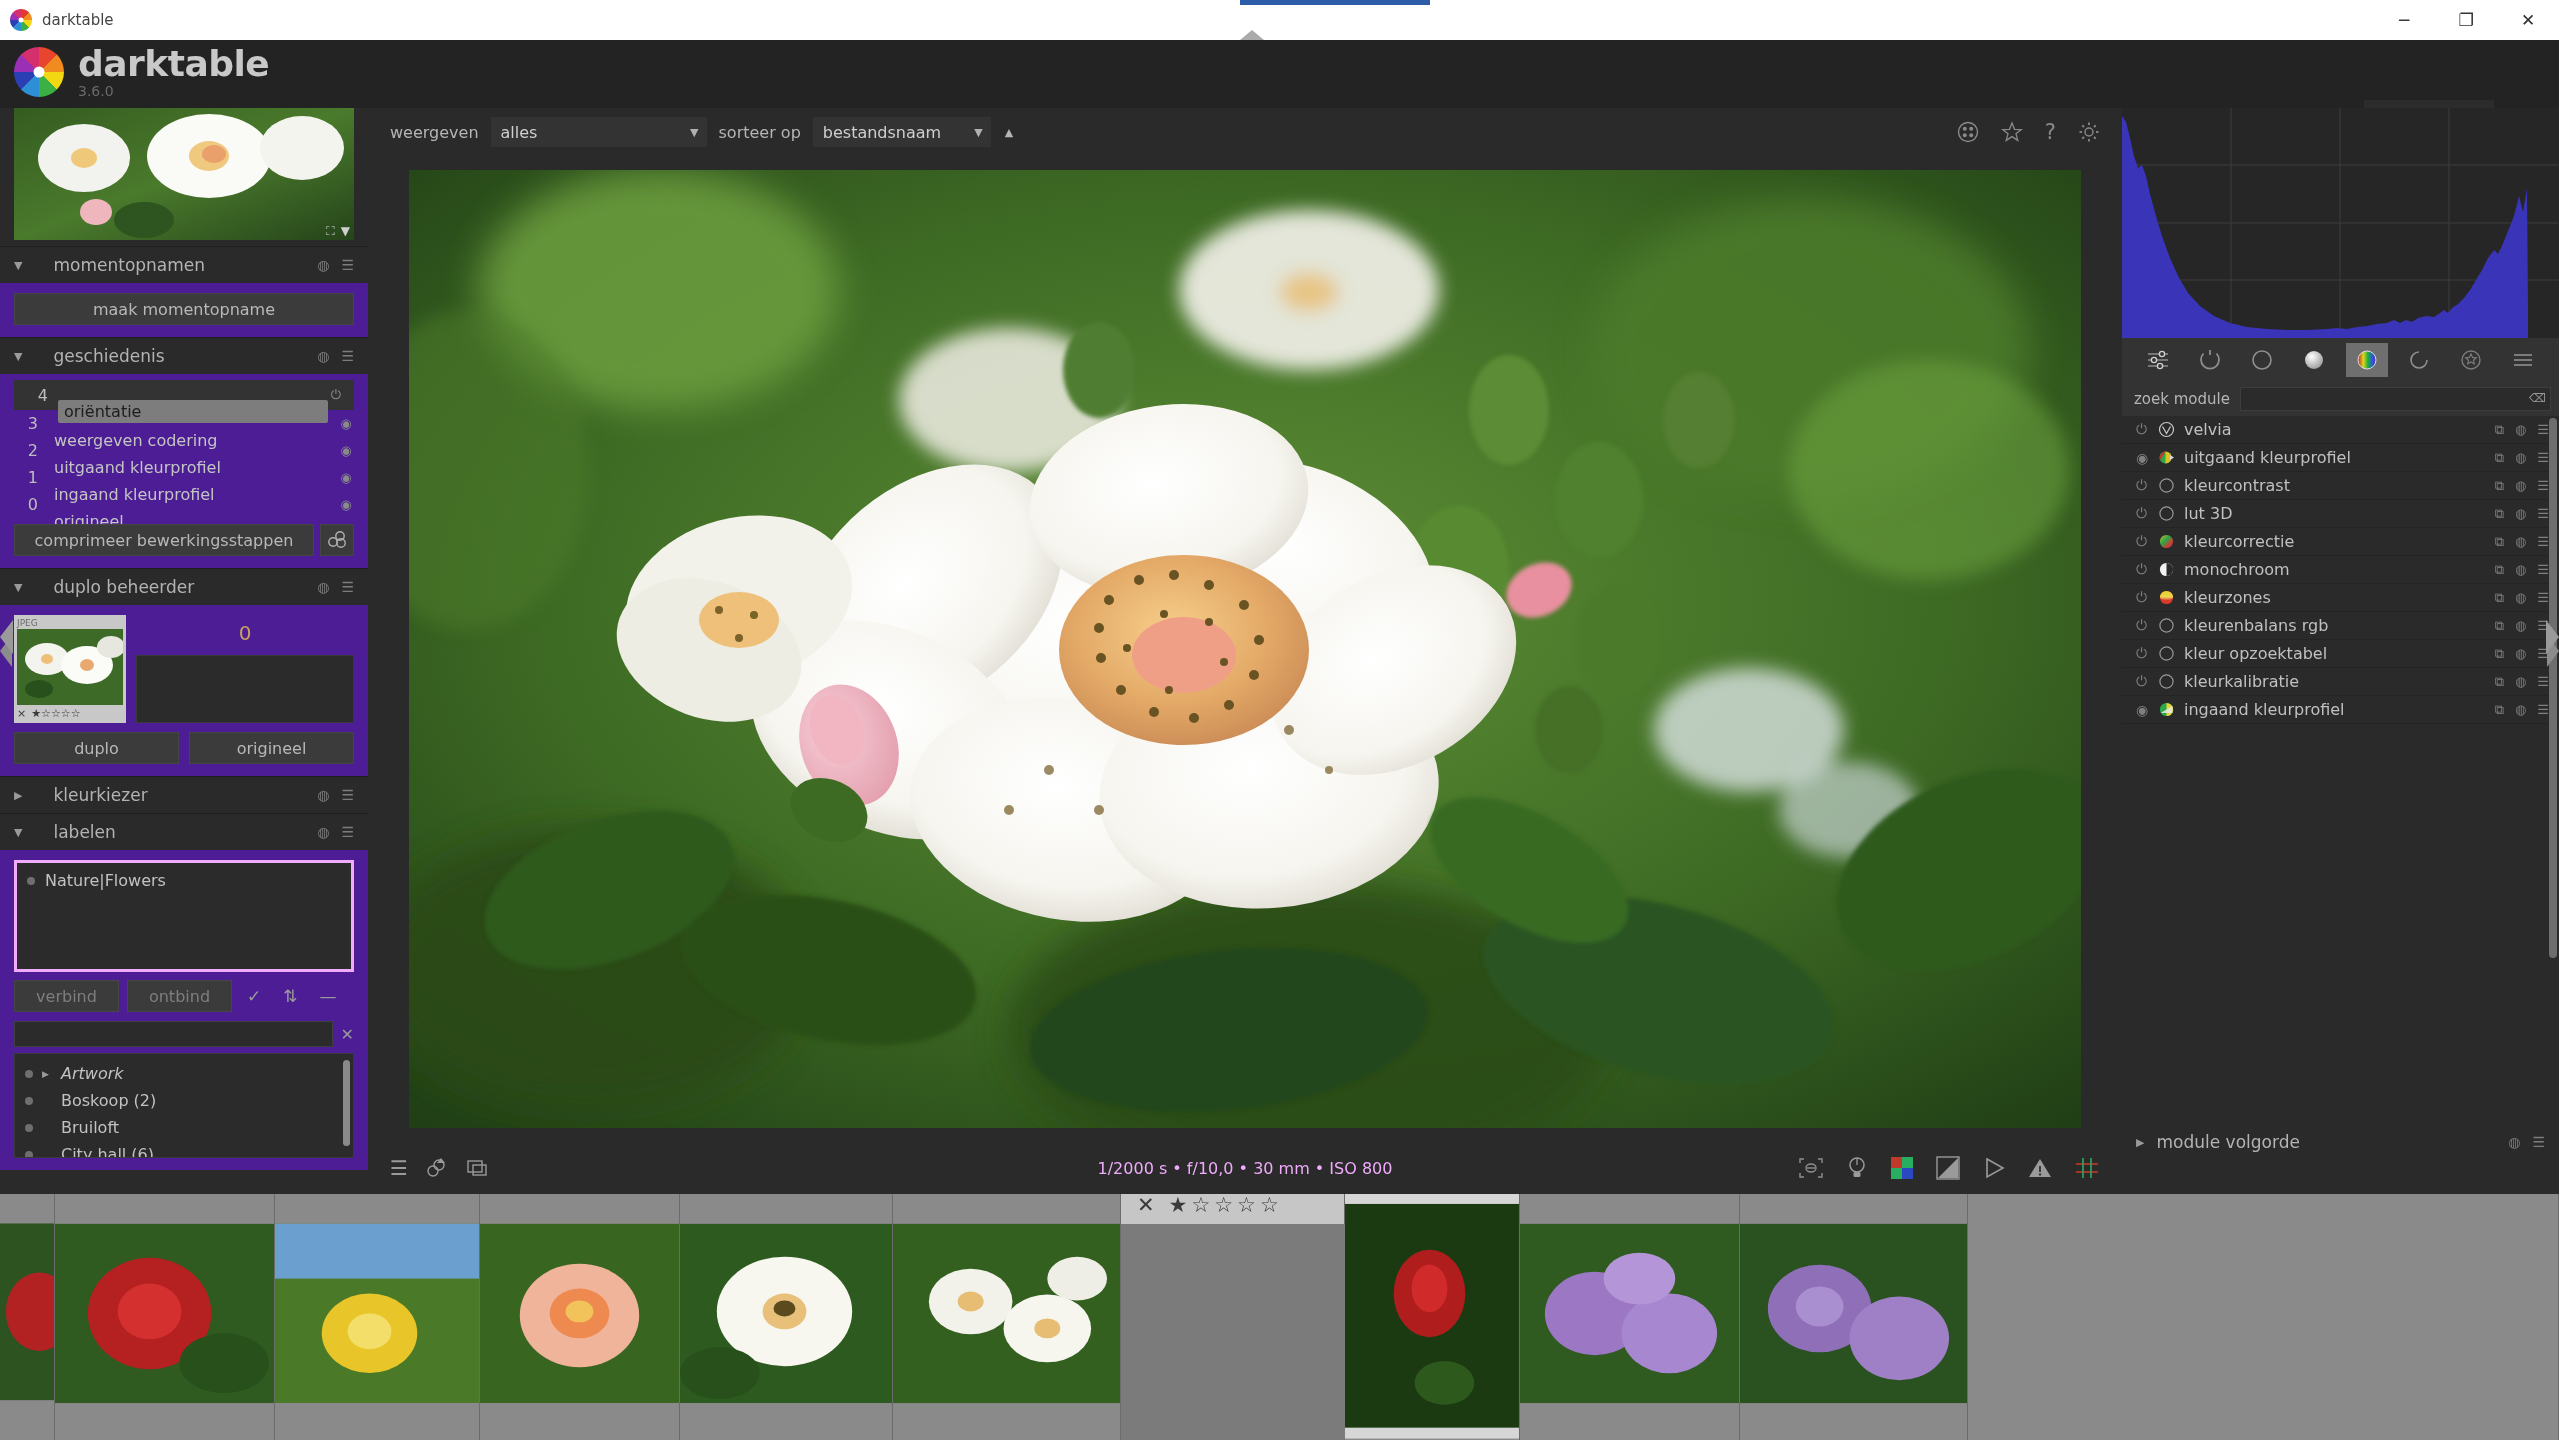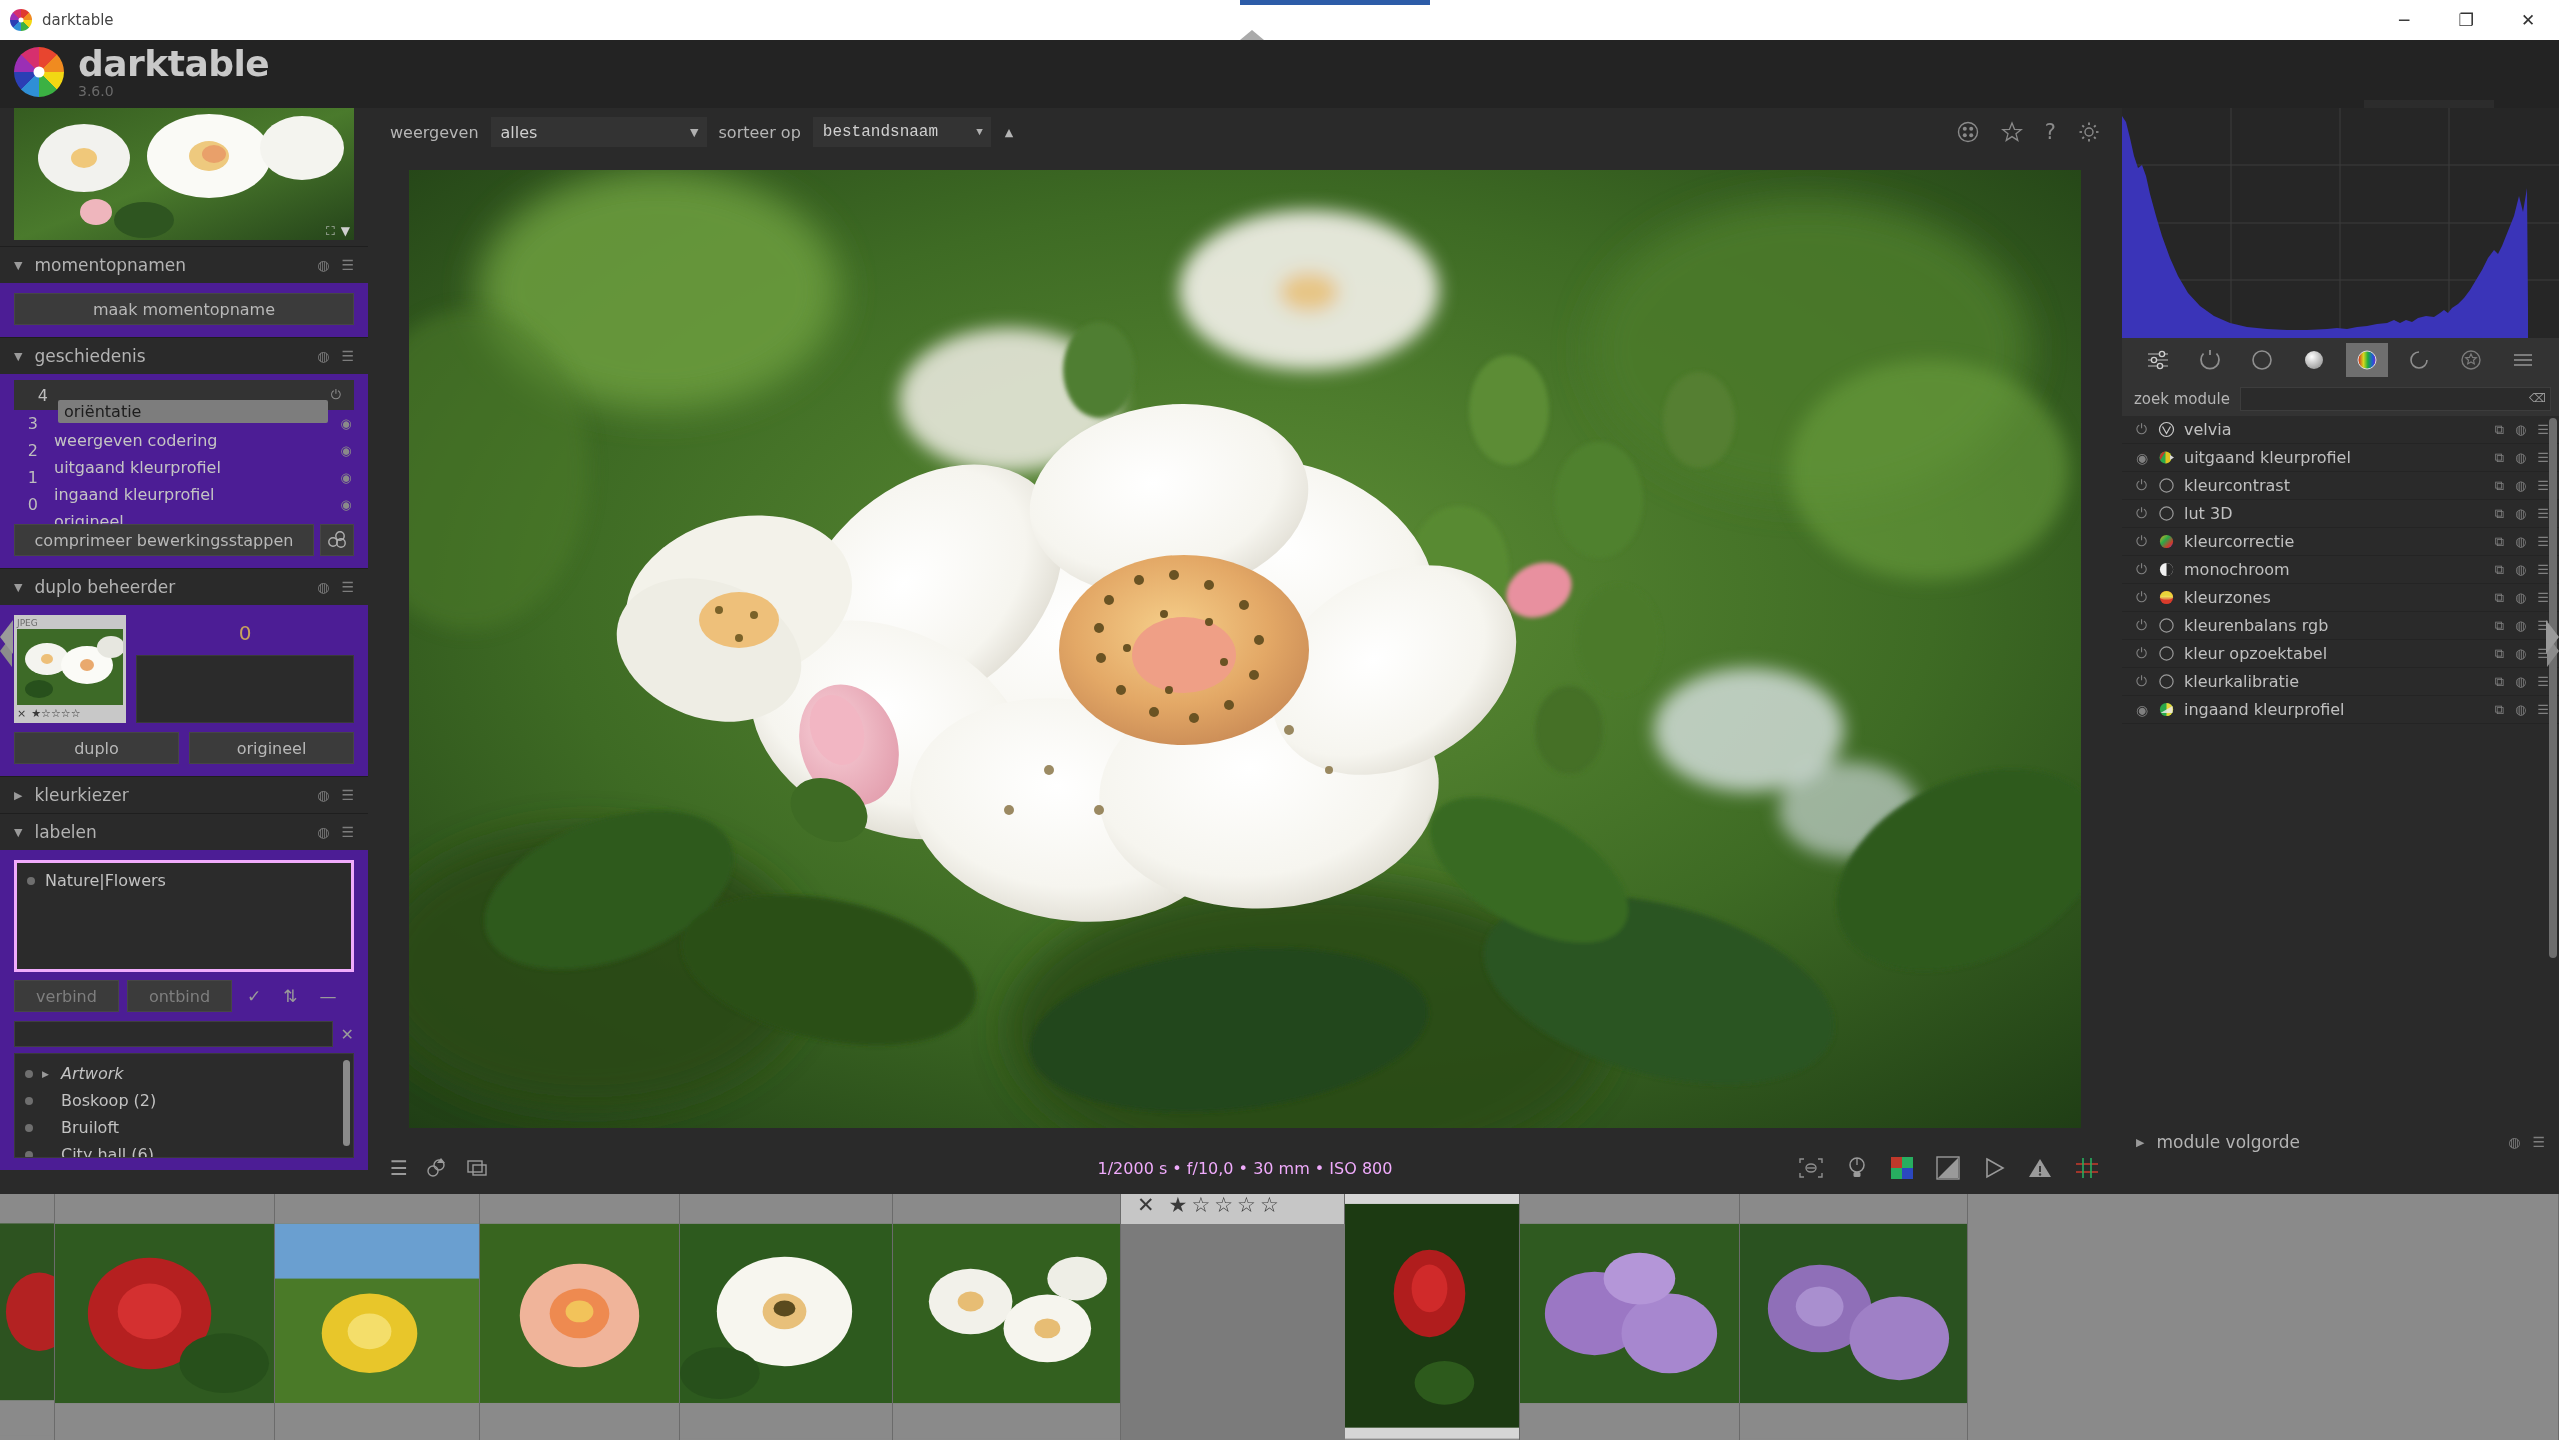--- a/index.html
+++ b/index.html
@@ -46,21 +46,21 @@
 
   
   .lpanel { position:absolute; left:0; top:108px; width:368px; bottom:246px; background:#2a2a2a; }
   .lthumb { position:absolute; left:14px; top:0; width:340px; height:132px; overflow:hidden; }
   .lthumb .imgA{width:100%;height:100%;}
   .lthumb-ctrls{position:absolute;right:4px;bottom:2px;display:flex;gap:6px;align-items:center;color:#cfcfcf;font-size:12px;}
 
   .sect { border-top:1px solid #1e1e1e; }
   .sect-head { height:36px; display:flex; align-items:center; padding:0 14px; color:#b3b3b3; font-size:17px; background:#2a2a2a; }
   .sect-head .tri { font-size:11px; margin-right:12px; color:#9a9a9a; }
-  .sect-head .lbl { flex:1; }
+  .sect-head .lbl { flex:1;margin-left:19px; }
   .sect-head .hicons { display:flex; gap:12px; color:#7d7d7d; font-size:14px; }
   .sect-body { background:#4c1d95; padding:10px 14px 12px; }
 
   .btn { background:#3b3b3b; border:1px solid #464646; color:#b8b8b8; font-size:16px;
          height:32px; display:flex; align-items:center; justify-content:center; cursor:pointer; }
   .btn.dim { color:#7e7e7e; }
 
   .hist-row { display:flex; align-items:center; height:27px; font-size:16px; color:#c4c4c4; }
   .hist-row .num { width:24px; text-align:right; margin-right:10px; color:#bdbdbd; }
   .hist-row .nm { flex:1; padding:2px 6px;margin-top:33px; }
@@ -102,21 +102,21 @@
   .right-arrow { position:absolute; right:0; top:50%; transform:translateY(-50%); width:0;height:0;
     border-top:16px solid transparent;border-bottom:16px solid transparent;border-left:12px solid #8c8c8c; }
 
   
   .center { position:absolute; left:368px; top:108px; right:437px; bottom:246px; background:#2a2a2a; }
   .ctoolbar { height:48px; display:flex; align-items:center; padding:0 22px; gap:12px; color:#b5b5b5; font-size:16px; }
   .ctoolbar .lab { color:#b5b5b5; }
   .sel { background:#333333; height:30px; display:flex; align-items:center; padding:0 10px; color:#cfcfcf; font-size:16px; cursor:pointer; position:relative; }
   .sel .cv { position:absolute; right:8px; font-size:11px; color:#b0b0b0; }
   .sel.w1 { width:216px; }
-  .sel.w2 { width:178px;font-family:Liberation Mono, monospace; }
+  .sel.w2 { width:178px; }
   .ctoolbar .asc { color:#b5b5b5; font-size:11px; margin-left:2px; }
   .ctoolbar .ricons { margin-left:auto; display:flex; gap:22px; align-items:center; color:#888; }
 
   .canvas { position:absolute; left:0; right:0; top:48px; bottom:52px; background:#2a2a2a;
             display:flex; align-items:center; justify-content:center; }
   .photo { width:1672px; height:958px; position:relative; overflow:hidden; background:#2b4a1d;}
 
   .cbottom { position:absolute; left:0; right:0; bottom:0; height:52px; background:#2a2a2a;
              display:flex; align-items:center; padding:0 22px; color:#9a9a9a; }
   .cbottom .lic { display:flex; gap:18px; align-items:center; }

